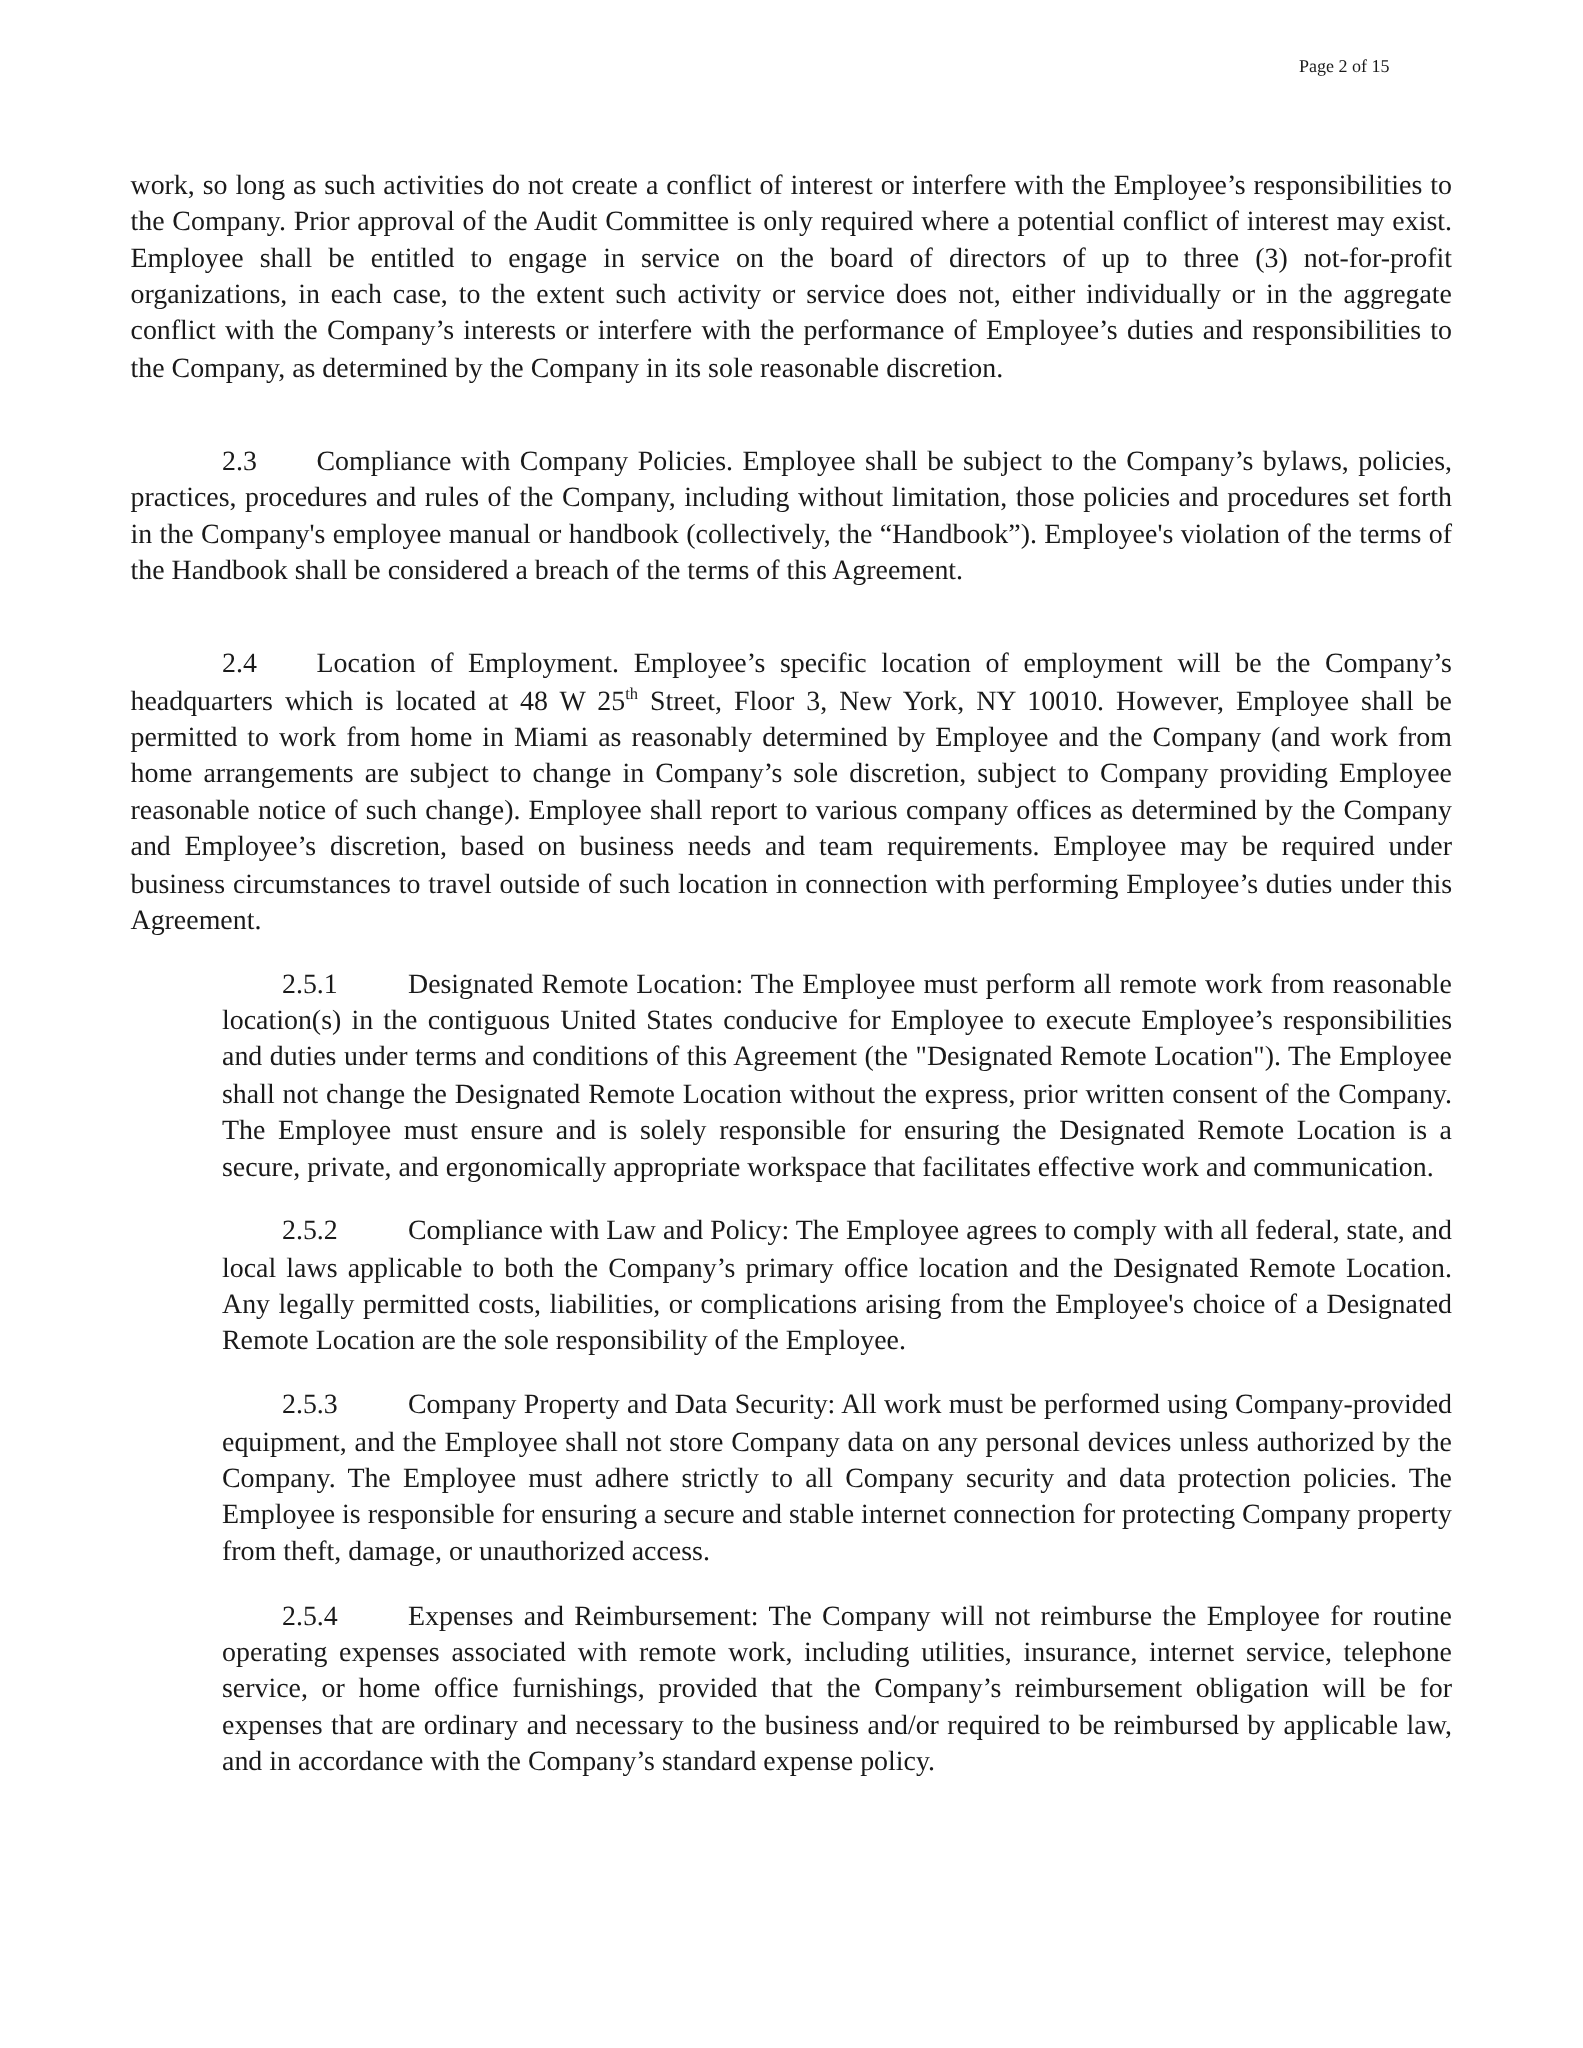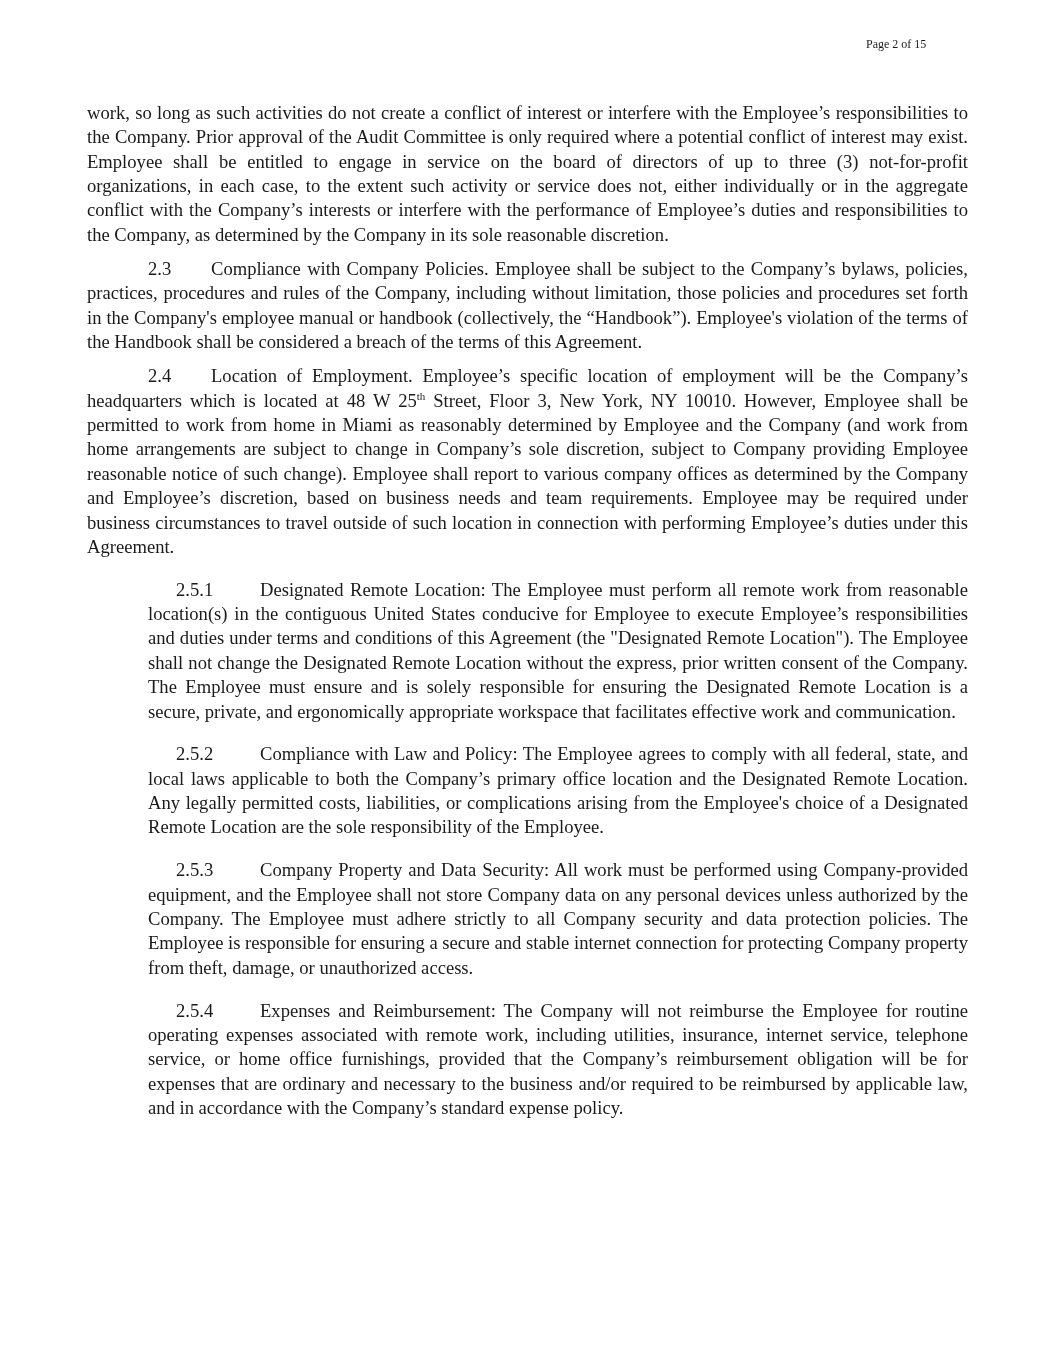--- a/index.html
+++ b/index.html
@@ -18,46 +18,47 @@
     .page-header {
       position: absolute;
       top: 34px;
       left: 866px;
       font-size: 12px;
       line-height: 20px;
       white-space: nowrap;
     }
     .content {
       position: absolute;
-      top: 101px;
+      top: 112px;
       left: 87px;
       width: 881px;
       font-size: 18.6px;
       line-height: 24.35px;
       text-align: justify;
     }
     .para {
       margin: 0 0 10px 0;
     }
     .para.top {
       margin-bottom: 10px;
     }
     .section .num {
       display: inline-block;
       width: 63px;
       margin-left: 61px;
+      margin-top: 28px;
     }
     .sub {
       margin-left: 61px;
       margin-bottom: 10px;
     }
     .sub .num {
       display: inline-block;
       width: 84px;
-      margin-left: 28px;
+      margin-left: 40px;
     }
     b { font-weight: normal; }
     sup {
       font-size: 11px;
       line-height: 0;
       vertical-align: 7px;
     }
   </style>
 </head>
 <body>

